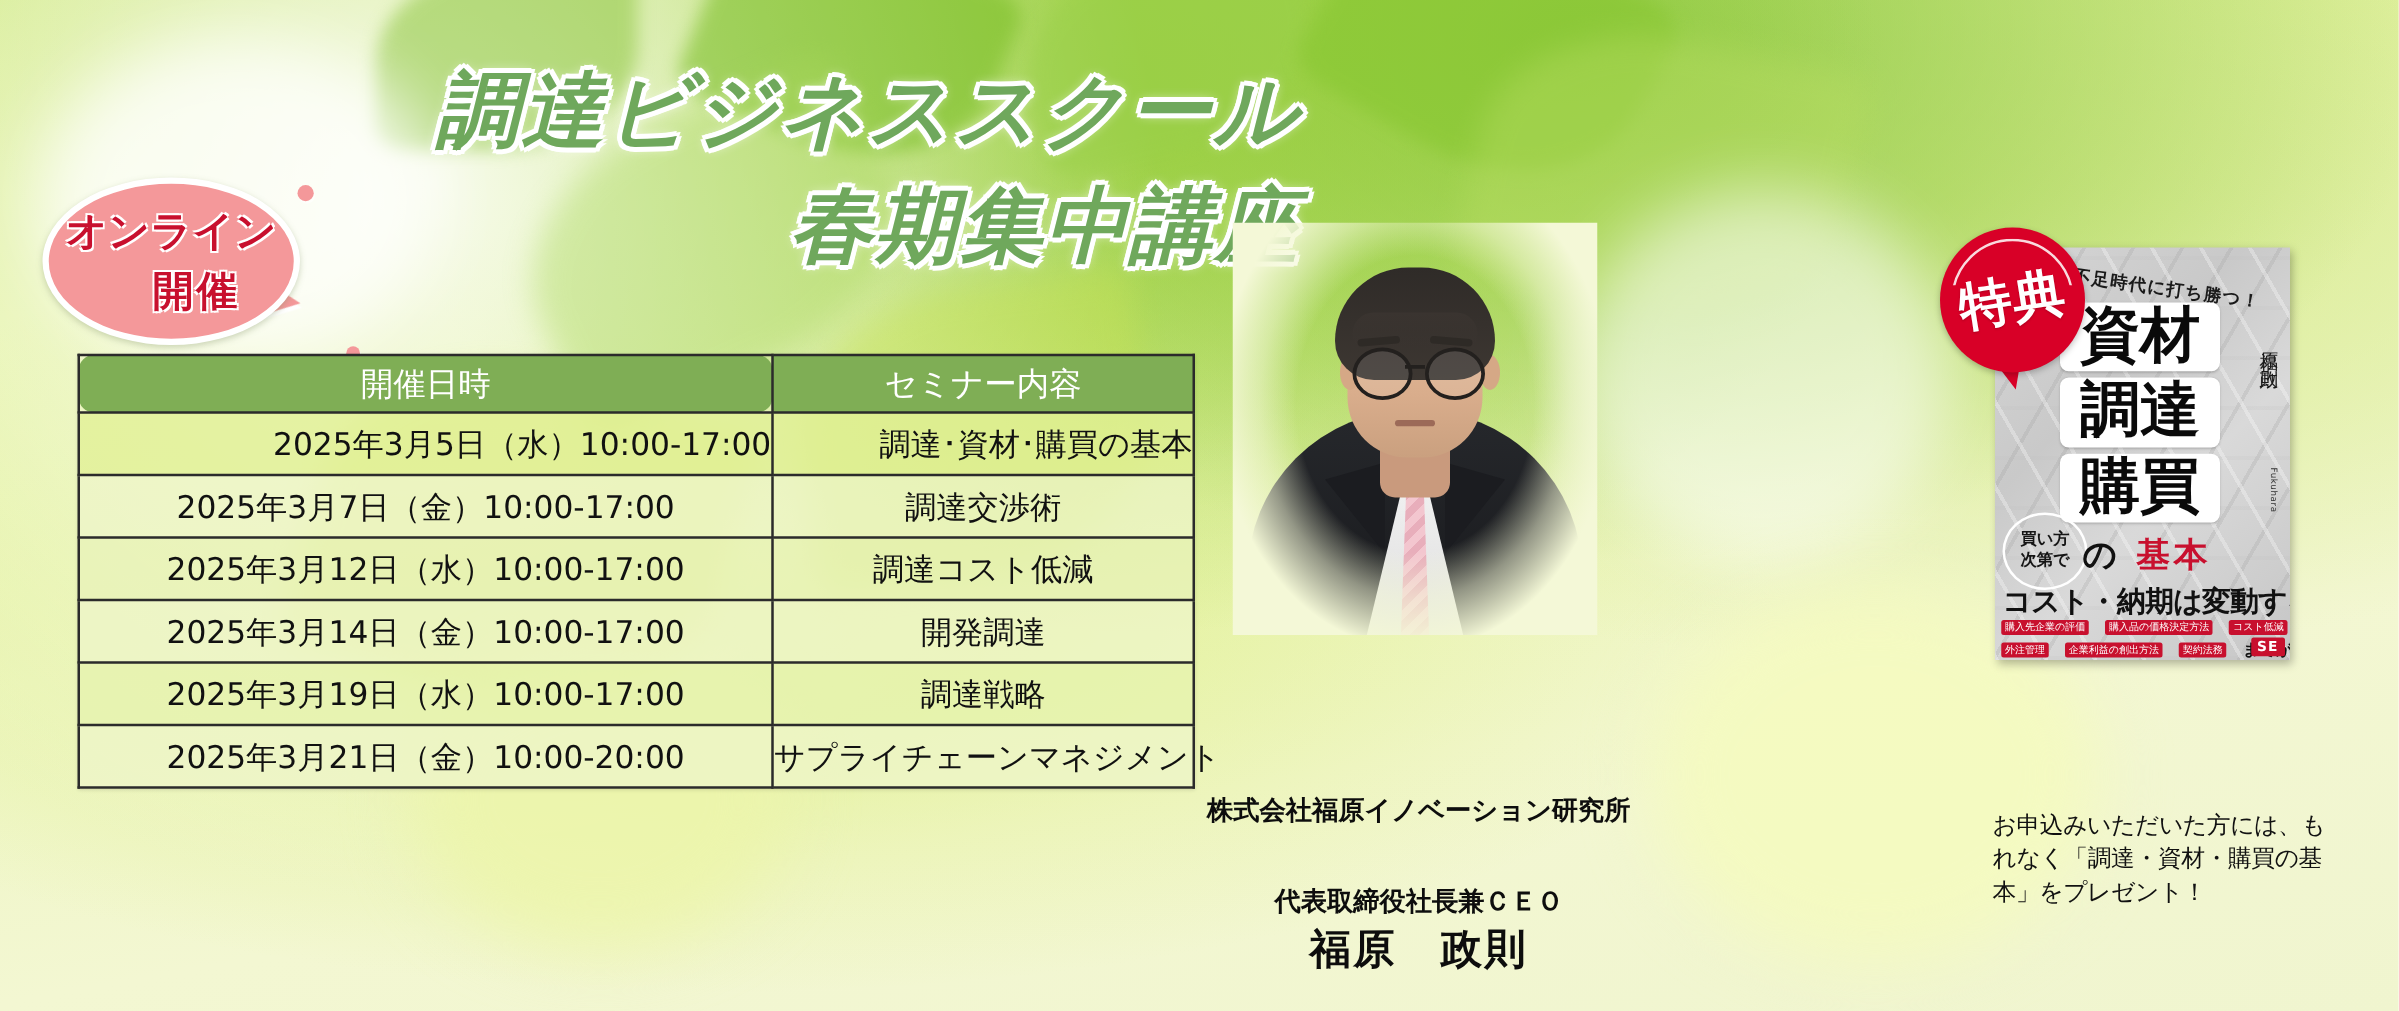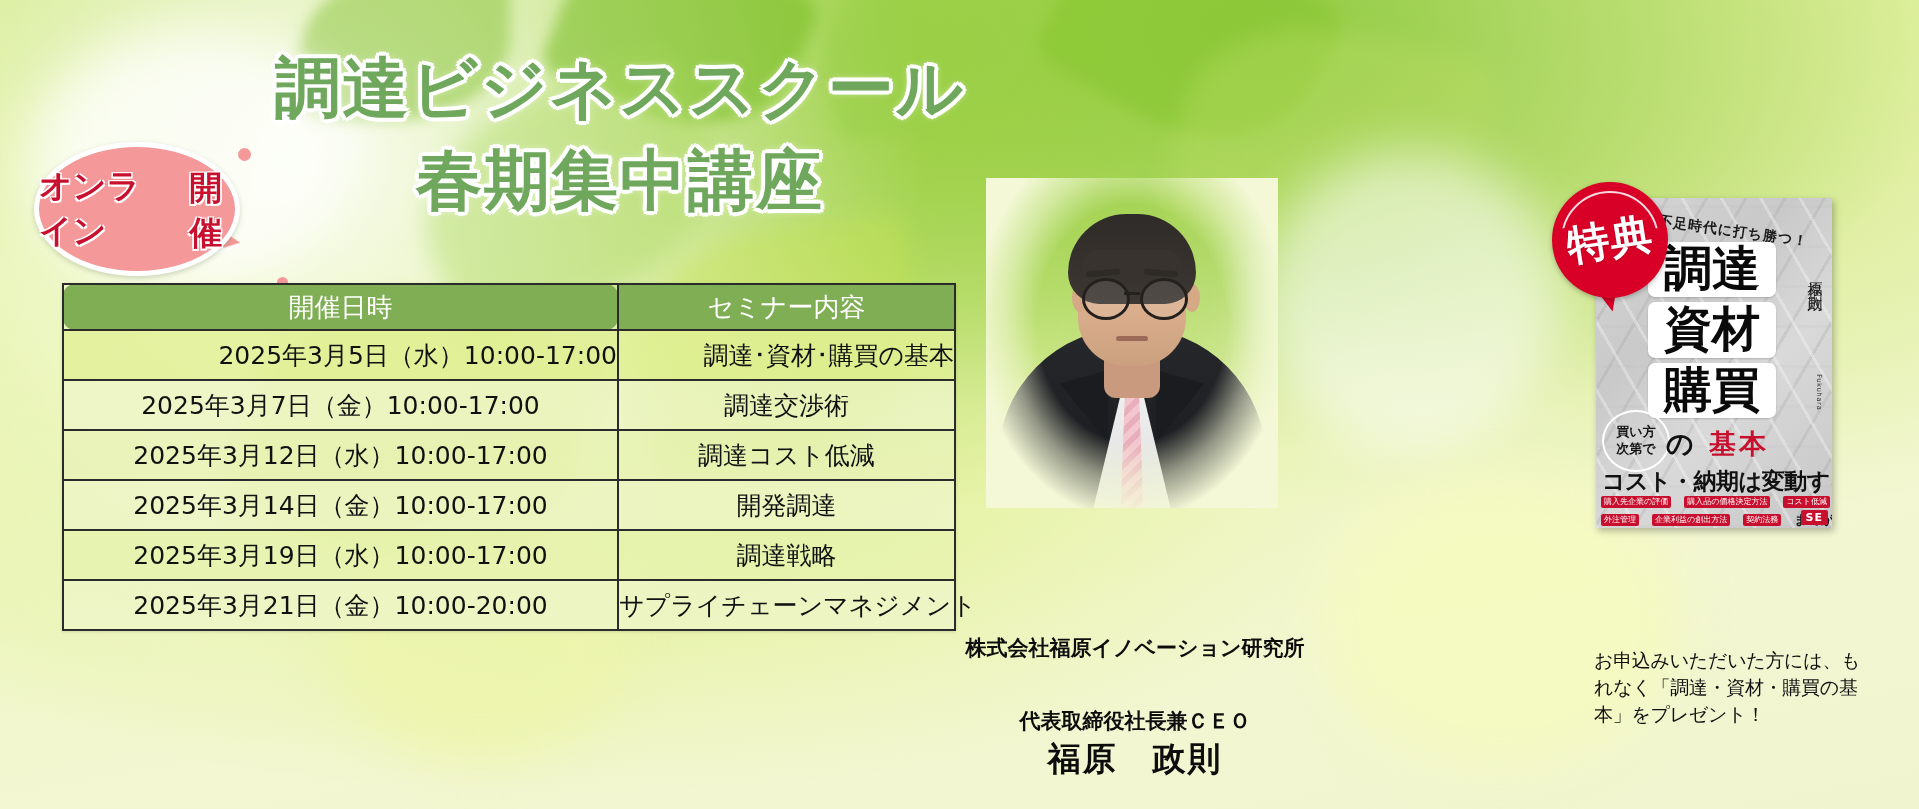--- a/index.html
+++ b/index.html
@@ -17,38 +17,38 @@
       radial-gradient(ellipse at 80% 20%, rgba(205,230,120,.7) 0%, rgba(205,230,120,0) 40%),
       radial-gradient(ellipse at 30% 60%, rgba(210,235,90,.55) 0%, rgba(210,235,90,0) 45%),
       linear-gradient(170deg,#cfe97f 0%,#e2f2a0 22%,#eef6c4 48%,#f3f7d2 70%,#f0f5cf 100%);
   }
   
   .leaf{position:absolute;border-radius:55% 12% 55% 12%;filter:blur(7px);opacity:.55;}
   .leaf2{position:absolute;border-radius:50% 8% 50% 8%;filter:blur(12px);opacity:.40;}
   .glow{position:absolute;border-radius:50%;filter:blur(26px);}
 
   
-  .title-wrap{position:absolute;left:200px;top:52px;width:840px;text-align:center;}
+  .title-wrap{position:absolute;left:200px;top:52px;width:840px;text-align:right;font-style:italic;}
   .title-line{
     font-family:"DejaVu Sans","Liberation Sans",sans-serif;
     font-weight:bold;color:#6FA85C;letter-spacing:2px;line-height:1.12;
     text-shadow:
       -3px -3px 0 #fff, 3px -3px 0 #fff, -3px 3px 0 #fff, 3px 3px 0 #fff,
       -4px 0 0 #fff, 4px 0 0 #fff, 0 -4px 0 #fff, 0 4px 0 #fff,
       0 0 10px rgba(255,255,255,.95);
   }
   .title-1{font-size:66px;}
   .title-2{font-size:66px;margin-top:18px;}
 
   
   .badge{
     position:absolute;left:34px;top:142px;width:196px;height:124px;
     background:#F4989A;border:5px solid #ffffff;border-radius:50%;
     box-shadow:0 2px 5px rgba(120,140,90,.35);
-    display:flex;flex-direction:row;align-items:center;justify-content:center;
+    display:flex;flex-direction:column;align-items:center;justify-content:center;
     z-index:6;
   }
   .badge-tail{
     position:absolute;left:193px;top:222px;width:0;height:0;z-index:5;
     border-left:46px solid #F4989A;border-top:14px solid transparent;
     border-bottom:30px solid transparent;
     transform:rotate(16deg);
     filter:drop-shadow(2px 3px 0 #ffffff);
   }
   .badge-t1,.badge-t2{
@@ -351,22 +351,22 @@
   <div class="spk">
     <div class="spk-org">株式会社福原イノベーション研究所</div>
     <div class="spk-pos">代表取締役社長兼ＣＥＯ</div>
     <div class="spk-name">福原　政則</div>
   </div>
 
   <div class="book">
     <div class="book-pat"></div>
     <div class="book-tag">材料不足時代に打ち勝つ！</div>
     <div class="book-main">
+      <span class="bm-char">資材</span>
       <span class="bm-char">調達</span>
-      <span class="bm-char">資材</span>
       <span class="bm-char">購買</span>
     </div>
     <div class="book-author">福原　政則</div>
     <div class="book-author-en">
       <span>Fukuhara</span>
     </div>
     <div class="book-bubble">
       <span>買い方</span>
       <span>次第で</span>
     </div>

